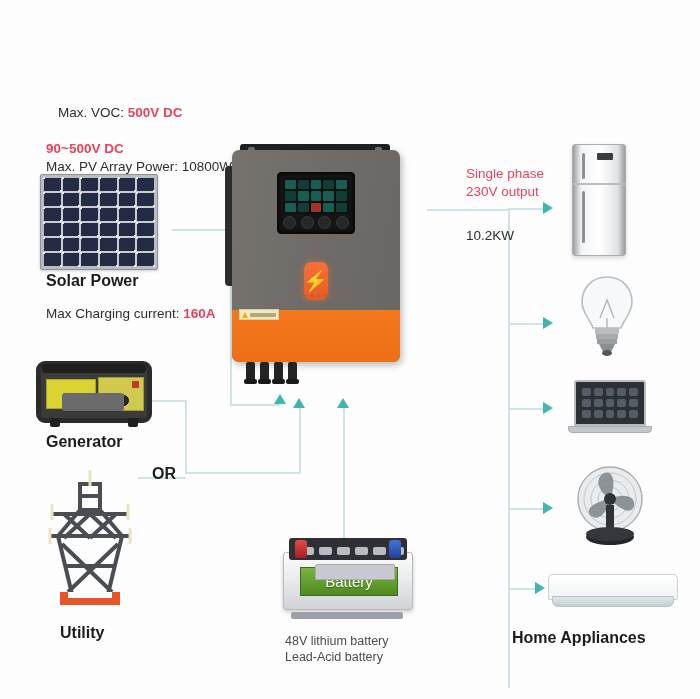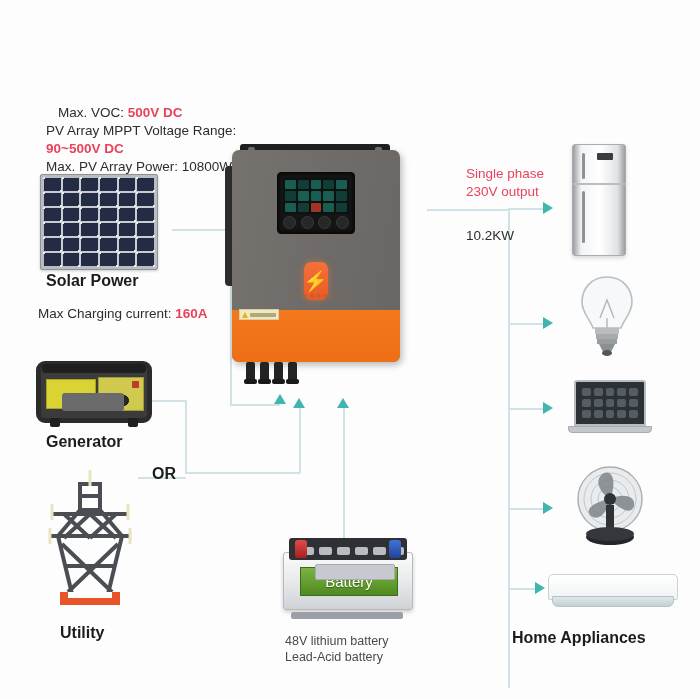--- a/index.html
+++ b/index.html
@@ -185,21 +185,20 @@
     <div class="wire h" style="left:508px;top:430px;width:40px;"></div>
     <div class="arrow right" style="left:543px;top:424px;"></div>
     <div class="wire h" style="left:508px;top:510px;width:32px;"></div>
     <div class="arrow right" style="left:535px;top:504px;"></div>
 
     <div class="wire h" style="left:427px;top:131px;width:82px;"></div>
 
     <div class="txt" style="left:58px;top:27px;">
       <span>Max. VOC: </span><span class="red bold">500V DC</span>
     </div>
-    <div class="txt" style="left:46px;top:45px;">PV Array MPPT Voltage Range:</div>
     <div class="txt red bold" style="left:46px;top:63px;">90~500V DC</div>
     <div class="txt" style="left:46px;top:81px;">Max. PV Array Power: 10800W</div>
 
     <div class="panel" style="left:40px;top:96px;width:118px;height:96px;">
       <div class="panel-grid">
         <div class="cell"></div>
           <div class="cell"></div>
           <div class="cell"></div>
           <div class="cell"></div>
           <div class="cell"></div>
@@ -231,21 +230,21 @@
         <div class="cell"></div>
           <div class="cell"></div>
           <div class="cell"></div>
           <div class="cell"></div>
           <div class="cell"></div>
           <div class="cell"></div>
       </div>
     </div>
     <div class="lbl" style="left:46px;top:194px;">Solar Power</div>
 
-    <div class="txt" style="left:38px;top:228px;">
+    <div class="txt" style="left:46px;top:228px;">
       <span>Max Charging current: </span><span class="red bold">160A</span>
     </div>
 
     <div class="gen" style="left:36px;top:283px;width:116px;height:62px;">
       <div class="gen-frame"></div>
       <div class="gen-top"></div>
       <div class="gen-panel"></div>
       <div class="gen-ctrl"></div>
       <div class="gen-knob" style="left:66px;top:34px;"></div>
       <div class="gen-knob" style="left:82px;top:34px;"></div>

